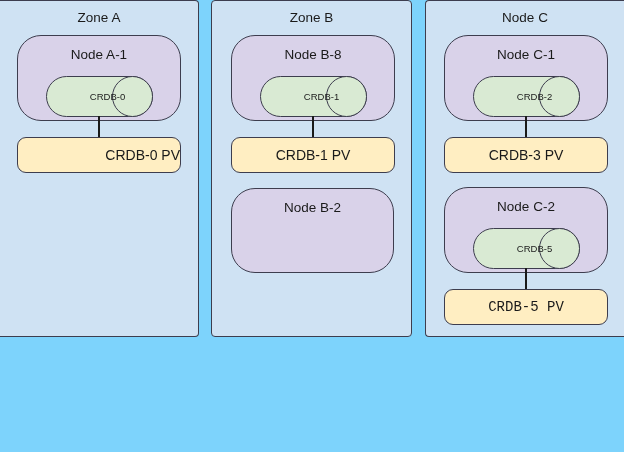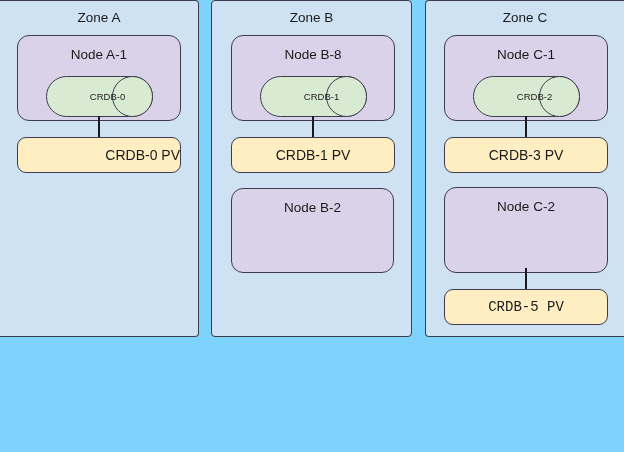--- a/index.html
+++ b/index.html
@@ -42,21 +42,21 @@
     color: #1a1a1a;
     line-height: 16px;
     white-space: nowrap;
   }
 
   
   .node {
     position: absolute;
     background: #d9d2e9;
     border: 1px solid #3d3d4e;
-    border-radius: 12px;
+    border-radius: 24px;
     box-sizing: border-box;
   }
   .node-title {
     position: absolute;
     left: 0;
     right: 0;
     top: 11px;
     text-align: center;
     font-size: 13.5px;
     color: #1a1a1a;
@@ -158,21 +158,21 @@
     <div class="pv" style="left:19px; top:136px; width:164px; height:36px;">
       <span class="pv-label">CRDB-1 PV</span>
     </div>
 
     <div class="node" style="left:19px; top:187px; width:163px; height:85px;">
       <div class="node-title">Node B-2</div>
     </div>
   </div>
 
   <div class="zone" style="left:425px; top:0px; width:199px; height:337px; border-right:none; border-radius:4px 0 0 4px;">
-    <div class="zone-title">Zone C</div>
+    <div class="zone-title">Node C</div>
 
     <div class="node" style="left:18px; top:34px; width:164px; height:86px;">
       <div class="node-title">Node C-1</div>
 
       <div class="cylinder" style="left:28px; top:40px; width:107px; height:41px;">
         <svg width="107" height="41" viewBox="0 0 107 41" aria-hidden="true">
           <path d="M20.5,0.5 H86.5 A20,20 0 0 1 86.5,40.5 H20.5 A20,20 0 0 1 20.5,0.5 Z" fill="#d9ead3" stroke="#3d3d4e" stroke-width="1"></path>
           <circle cx="86.5" cy="20.5" r="20" fill="#d9ead3" stroke="#3d3d4e" stroke-width="1"></circle>
         </svg>
         <div class="cylinder-label">CRDB-2</div>
@@ -181,20 +181,27 @@
 
     <div class="connector" style="left:99px; top:115px; height:22px;"></div>
 
     <div class="pv" style="left:18px; top:136px; width:164px; height:36px;">
       <span class="pv-label">CRDB-3 PV</span>
     </div>
 
     <div class="node" style="left:18px; top:186px; width:164px; height:86px;">
       <div class="node-title">Node C-2</div>
 
+      <div class="cylinder" style="left:28px; top:40px; width:107px; height:41px;">
+        <svg width="107" height="41" viewBox="0 0 107 41" aria-hidden="true">
+          <path d="M20.5,0.5 H86.5 A20,20 0 0 1 86.5,40.5 H20.5 A20,20 0 0 1 20.5,0.5 Z" fill="#d9ead3" stroke="#3d3d4e" stroke-width="1"></path>
+          <circle cx="86.5" cy="20.5" r="20" fill="#d9ead3" stroke="#3d3d4e" stroke-width="1"></circle>
+        </svg>
+        <div class="cylinder-label">CRDB-5</div>
+      </div>
     </div>
 
     <div class="connector" style="left:99px; top:267px; height:22px;"></div>
 
     <div class="pv" style="left:18px; top:288px; width:164px; height:36px;font-family:Liberation Mono, monospace;">
       <span class="pv-label">CRDB-5 PV</span>
     </div>
   </div>
 
 </div>

